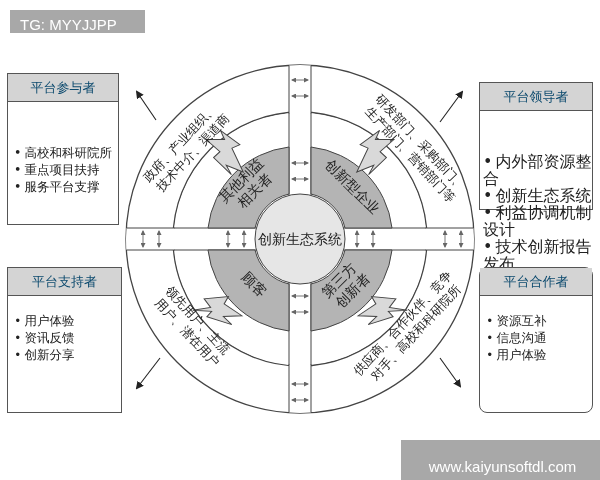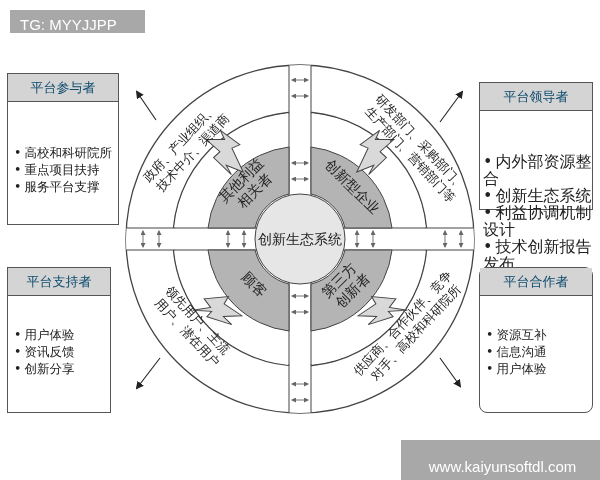--- a/index.html
+++ b/index.html
@@ -10,24 +10,24 @@
                line-height: 29px; padding: 0 10px; }
   #wm-top { left: 10px; top: 10px; width: 115px; height: 23px; }
   #wm-bottom { left: 401px; top: 440px; width: 179px; height: 29px; text-align: center; padding: 12px; }
   .panel { position: absolute; border: 1.5px solid #555; background: #fff; box-sizing: border-box; }
   .panel-header { height: 27px; background: #d4d4d4; border-bottom: 1.5px solid #555;
                   text-align: center; line-height: 27px; font-size: 13px; color: #0c4a6e; }
   .panel-list { list-style: none; margin: 0; padding: 0 0 0 6px; font-size: 12.5px; color: #222; line-height: 17px; }
   .panel-list li::before { content: "•"; margin-right: 3px; }
   #panel-tl { left: 7px; top: 73px; width: 112px; height: 152px; }
   #panel-tr { left: 479px; top: 82px; width: 114px; height: 128px; }
-  #panel-bl { left: 7px; top: 267px; width: 104px; height: 146px; }
+  #panel-bl { left: 7px; top: 267px; width: 115px; height: 146px; }
   #panel-br { left: 479px; top: 267px; width: 114px; height: 146px; border-radius: 8px; }
   #panel-tl .panel-list, #panel-tr .panel-list { margin-top: 42px; }
-  #panel-bl .panel-list, #panel-br .panel-list { margin-top: 30px; }
+  #panel-bl .panel-list, #panel-br .panel-list { margin-top: 18px; font-family: Liberation Mono, monospace; }
   #panel-tr .panel-list { font-size: 16px; padding-left: 3px; }
   svg#diagram { position: absolute; left: 0; top: 0; }
   .seg-text { font-size: 14px; fill: #222; }
   .center-text { font-size: 14px; fill: #222; }
   .ring-text { font-size: 12.5px; fill: #222; }
 </style>
 </head>
 <body>
 
 <div class="watermark" id="wm-top">TG: MYYJJPP</div>

